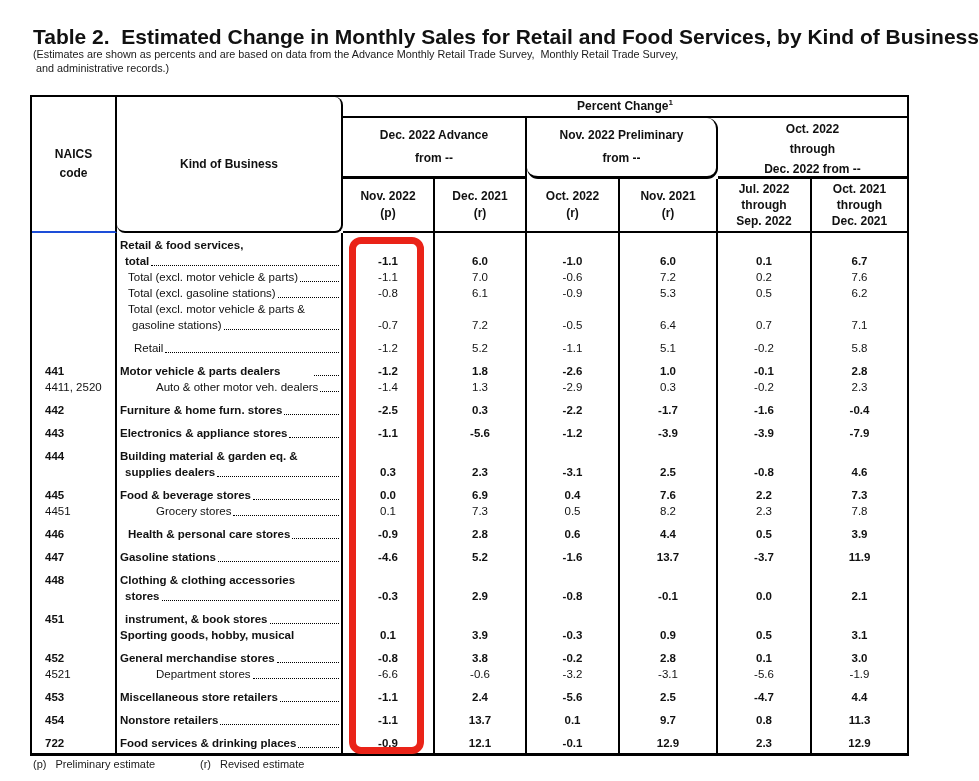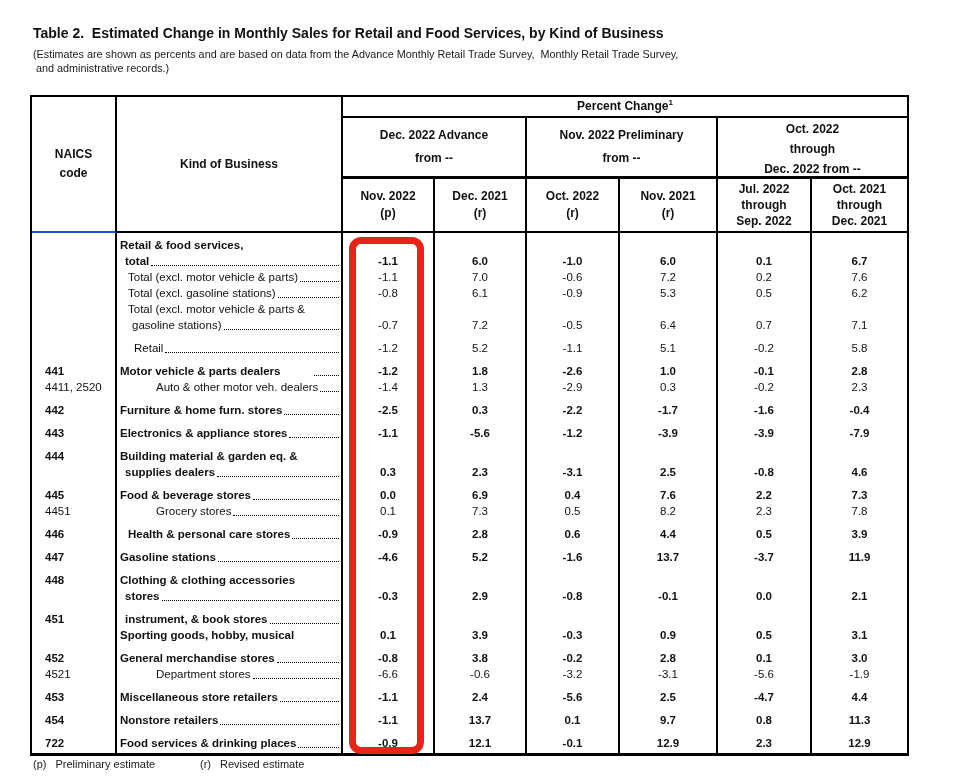--- a/index.html
+++ b/index.html
@@ -1,47 +1,47 @@
 <!DOCTYPE html>
 <html><head>
 <meta charset="utf-8">
 <style>
   html,body{margin:0;padding:0;}
   body{
     width:979px;height:781px;position:relative;background:#fff;
     font-family:"Liberation Sans",sans-serif;color:#111;overflow:hidden;
   }
   .abs{position:absolute;}
-  .title{left:33px;top:25px;font-size:14px;font-weight:bold;white-space:pre;}
+  .title{left:33px;top:25px;font-size:21px;font-weight:bold;white-space:pre;}
   .sub{left:33px;font-size:10.8px;white-space:pre;color:#1a1a1a;}
   .sub1{top:48px;}
   .sub2{top:62px;}
 
   
   #tbl{
     left:30px;top:95px;width:879px;box-sizing:border-box;
     border:2px solid #000;border-bottom-width:3px;background:#fff;
   }
 
   
   #hdr{display:grid;grid-template-columns:85px 226px 92px 92px 93px 98px 94px auto;
        grid-template-rows:21px 61px 54px;}
   .hcell{
     box-sizing:border-box;border-right:2px solid #000;
     display:flex;flex-direction:column;align-items:center;justify-content:center;
     font-weight:bold;font-size:12px;text-align:center;line-height:17px;
   }
   .hl{white-space:nowrap;}
   #h-naics{grid-area:1/1/4/2;border-bottom:2px solid #1d4ed8;line-height:19px;}
-  #h-kob{grid-area:1/2/4/3;border-bottom:2px solid #000;}
+  #h-kob{grid-area:1/2/4/3;border-bottom:2px solid #000;border-radius:8px;}
   #h-pc{grid-area:1/3/2/9;border-bottom:2px solid #000;border-right:0;line-height:17px;}
   #h-pc sup{font-size:8px;line-height:0;}
   .gcell{grid-row:2;border-bottom:3px solid #000;}
   #h-g1{grid-column:3/5;}
-  #h-g2{grid-column:5/7;}
+  #h-g2{grid-column:5/7;border-radius:11px;}
   #h-g3{grid-column:7/9;border-right:0;padding-top:3px;}
   .g2 .hl{line-height:23px;}
   .g3 .hl{line-height:20px;}
   .ccell{grid-row:3;border-bottom:2px solid #000;}
   .ccell .hl{line-height:17px;}
   .c3line .hl{line-height:16px;}
   #h-c1{grid-column:3;}#h-c2{grid-column:4;}#h-c3{grid-column:5;}
   #h-c4{grid-column:6;}#h-c5{grid-column:7;}#h-c6{grid-column:8;border-right:0;}
 
   

